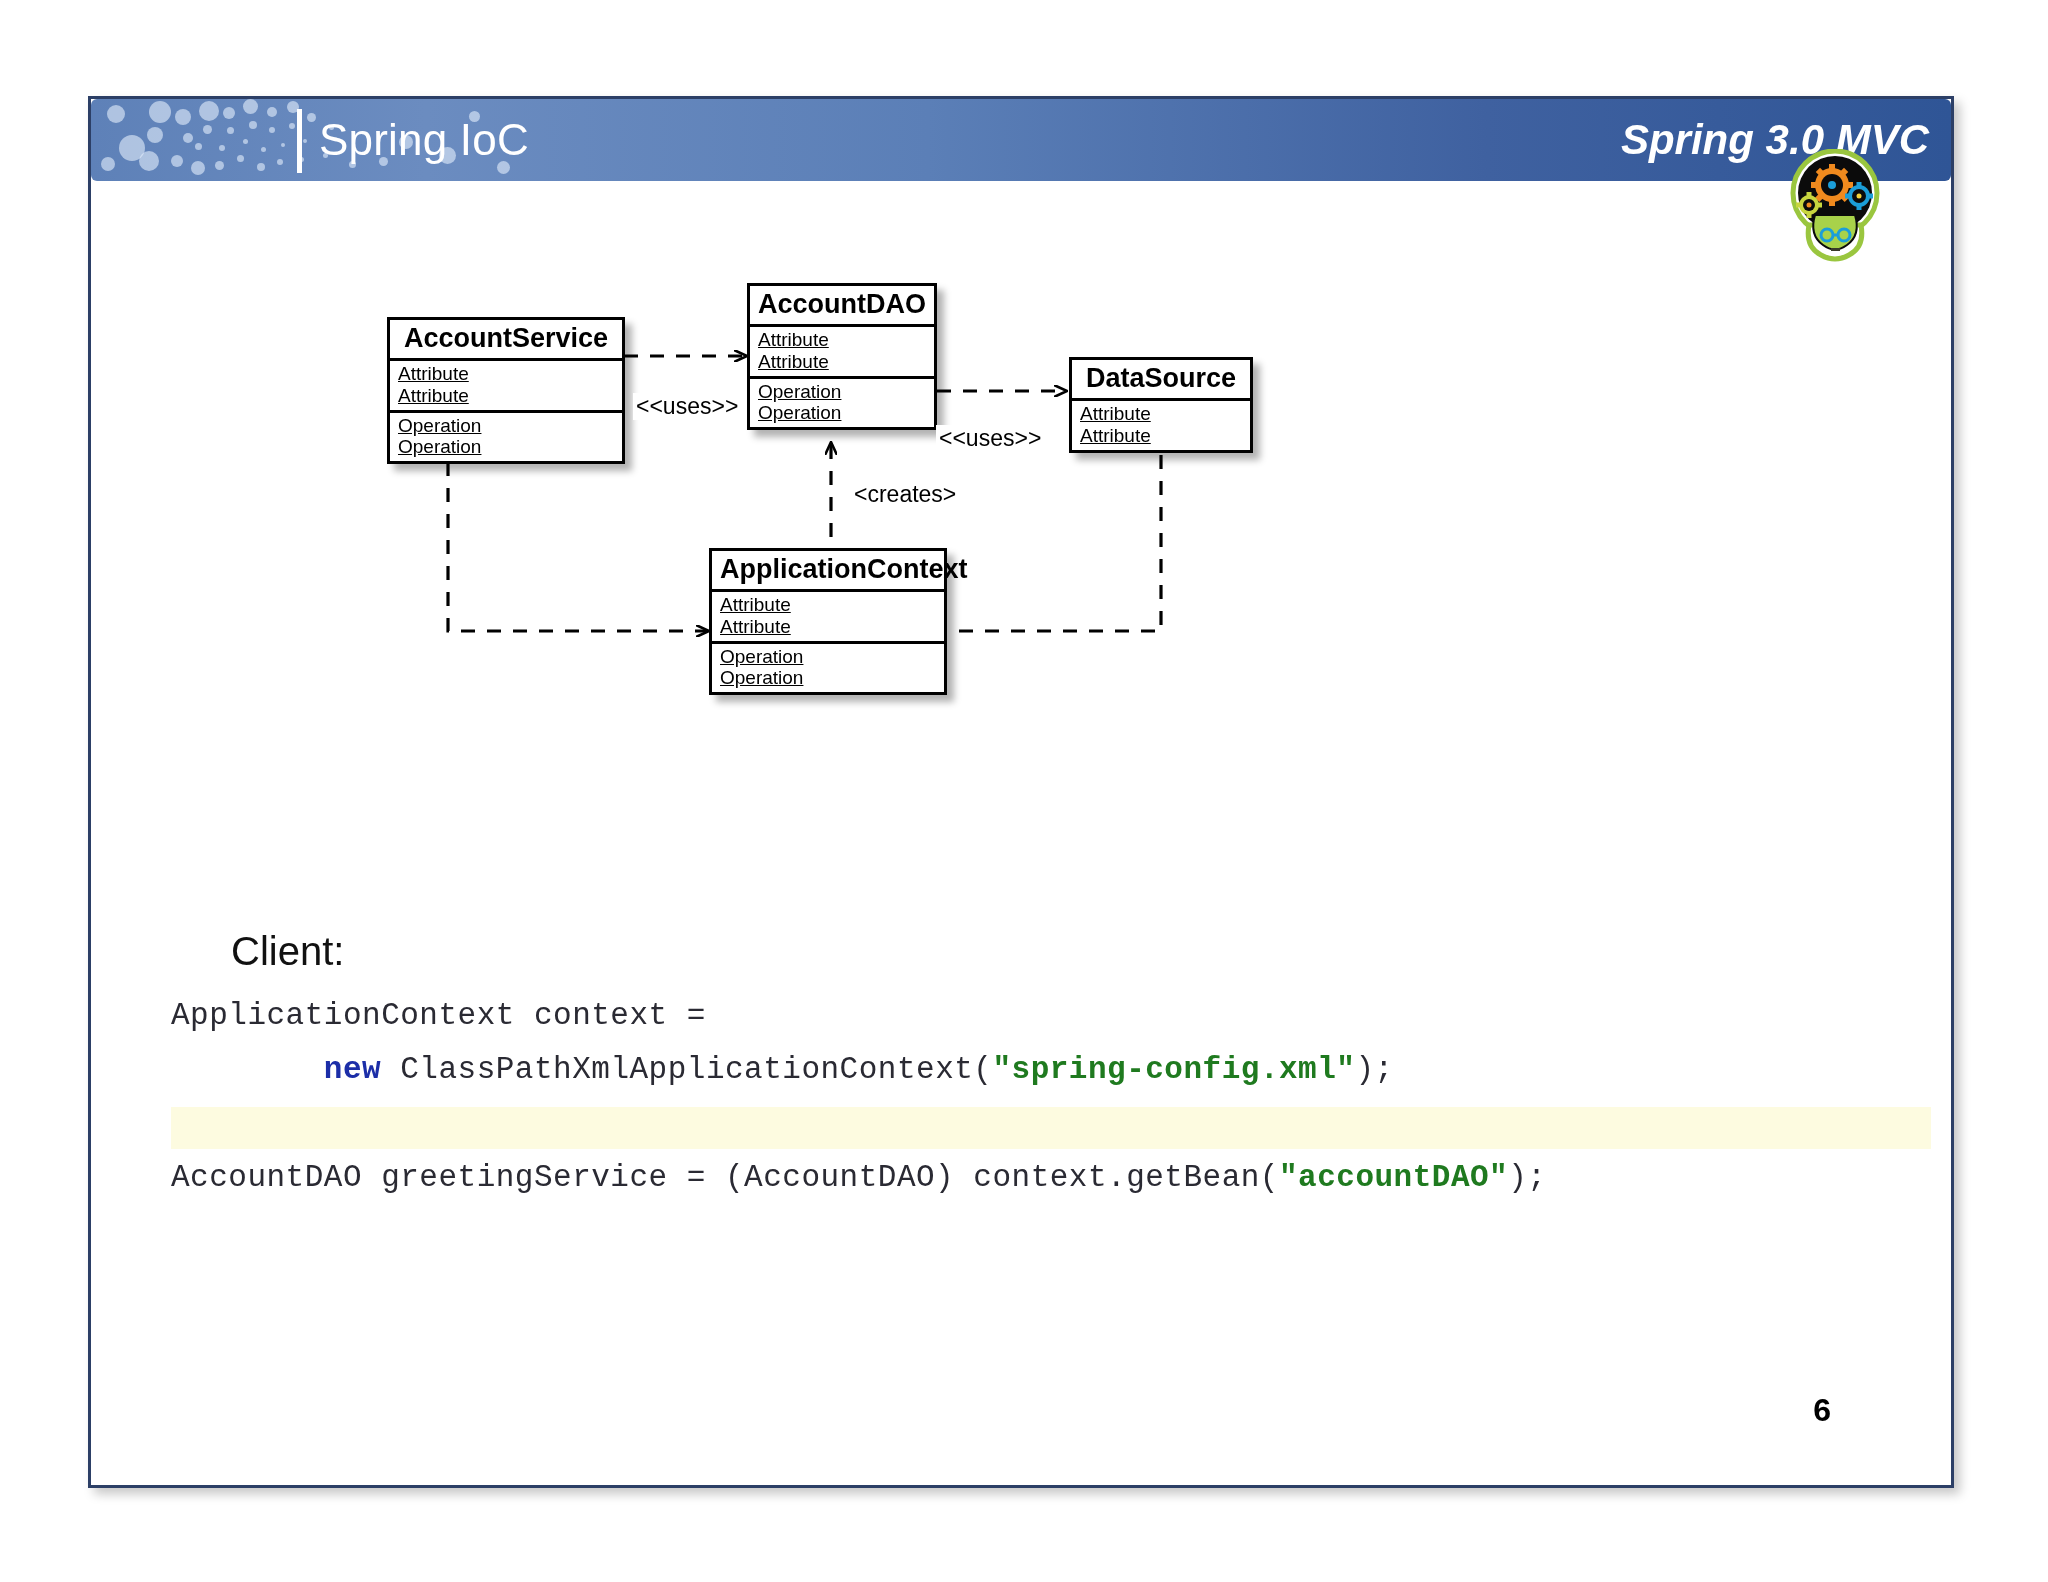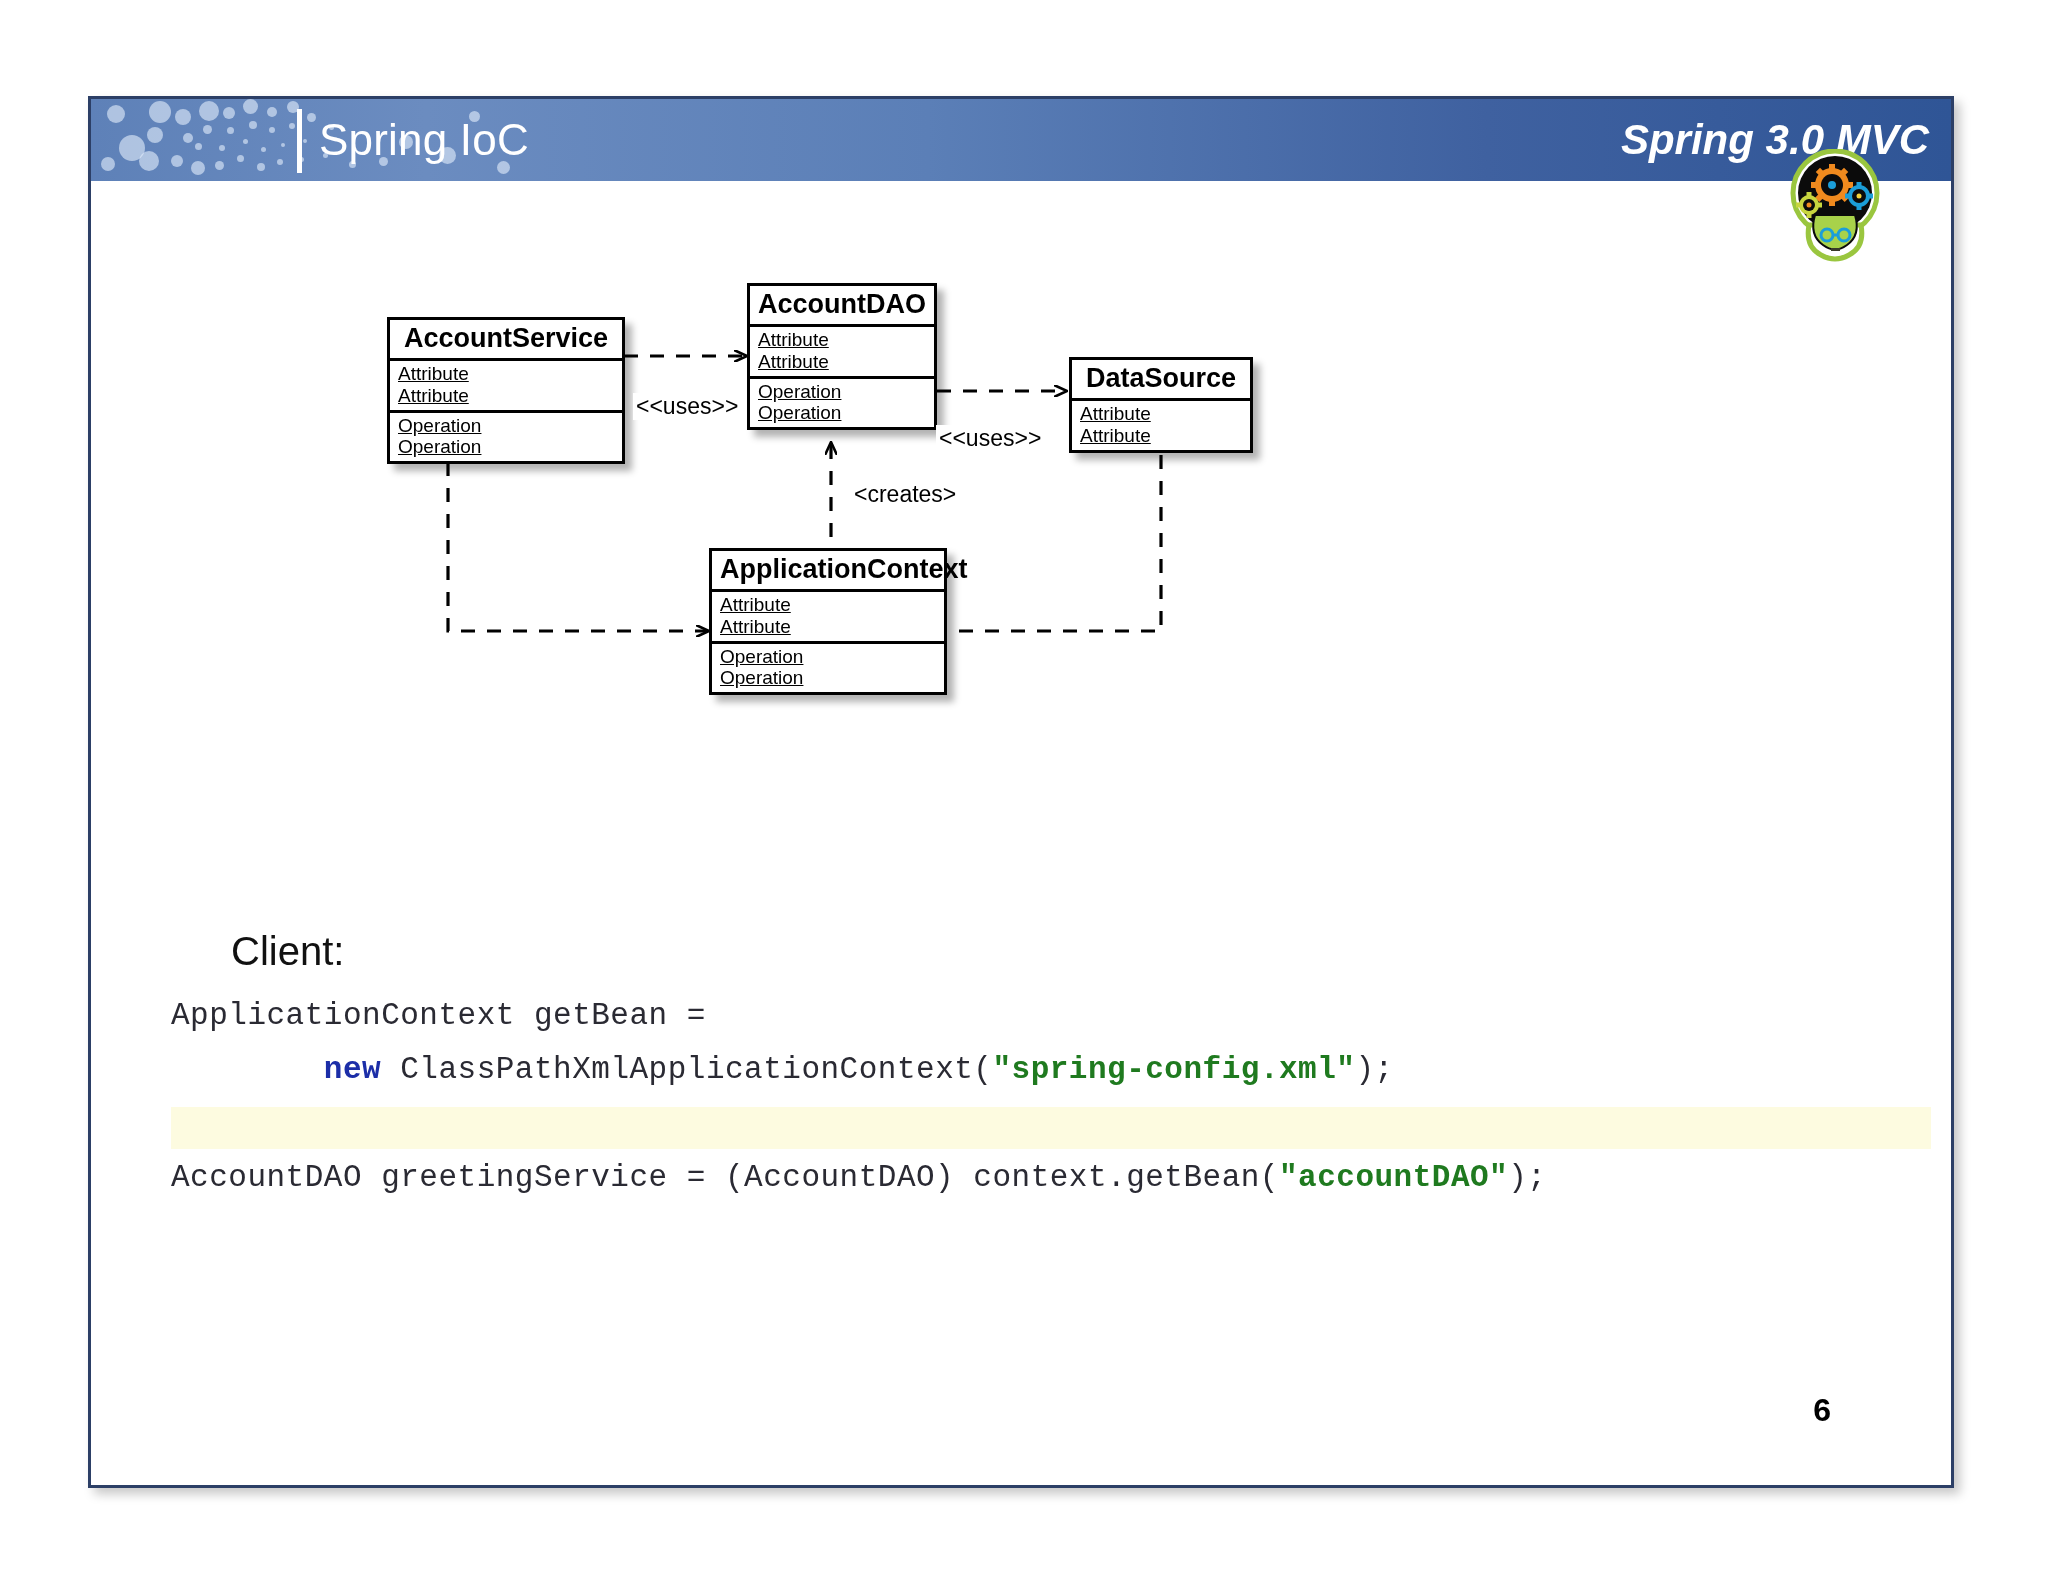--- a/index.html
+++ b/index.html
@@ -34,20 +34,21 @@
   }
 
   
   .header-bar {
     position: absolute;
     left: 0; top: 0;
     width: 100%;
     height: 82px;
     background: linear-gradient(to right, #5e81b8 0%, #6b8cc0 18%, #5b7fb7 45%, #3f61a0 75%, #2f5596 100%);
     overflow: hidden;
+    border-radius: 6px;
   }
   .header-dots { position: absolute; left: 0; top: 0; width: 480px; height: 82px; }
   .dot {
     position: absolute;
     border-radius: 50%;
     background: rgba(225,236,250,0.62);
   }
   .hdr-divider {
     position: absolute;
     left: 206px;
@@ -356,21 +357,21 @@
 
       <div class="edge-label" style="left:542px; top:212px;">&lt;&lt;uses&gt;&gt;</div>
       <div class="edge-label" style="left:845px; top:244px;">&lt;&lt;uses&gt;&gt;</div>
       <div class="edge-label" style="left:760px; top:300px;text-align:center;">&lt;creates&gt;</div>
     </div>
 
     <div class="client-label">Client:</div>
 
     <div class="code-wrap">
       <div class="code-band"></div>
-      <div class="code"><span>ApplicationContext getBean =</span>
+      <div class="code"><span>ApplicationContext context =</span>
 <span>        </span><span class="kw">new</span><span> ClassPathXmlApplicationContext(</span><span class="str">"spring-config.xml"</span><span>);</span>
 <span class="code-blank"></span>
 <span>AccountDAO greetingService = (AccountDAO) context.getBean(</span><span class="str">"accountDAO"</span><span>);</span></div>
     </div>
 
     <div class="page-num">6</div>
 
   </div>
 </div>
 

